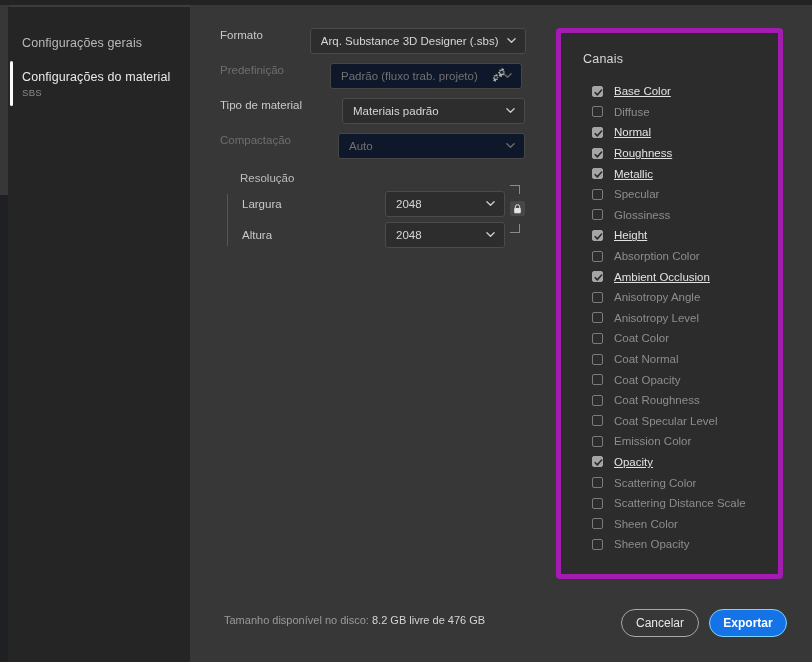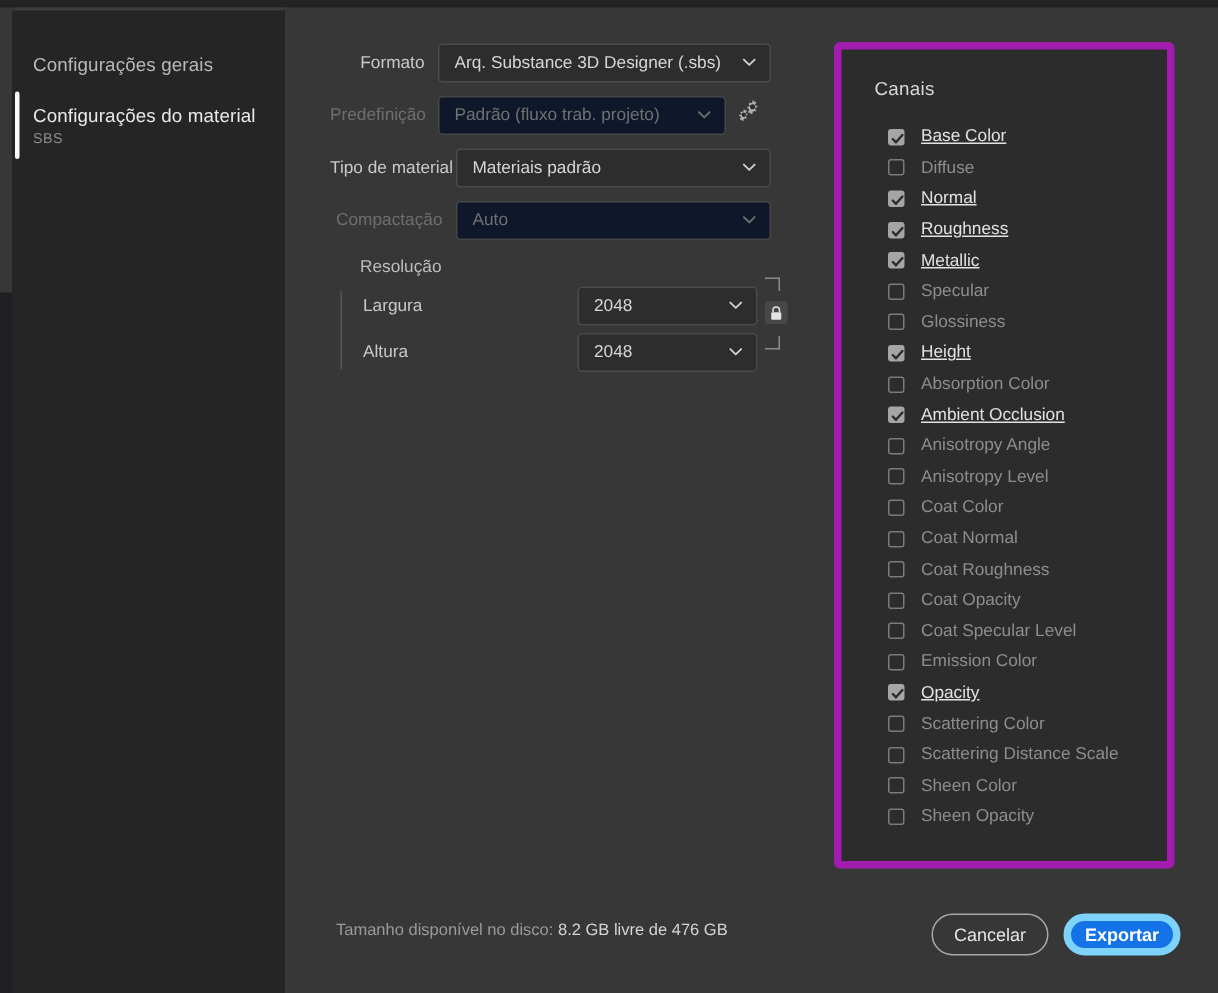--- a/index.html
+++ b/index.html
@@ -106,21 +106,22 @@
     left: 30px;
     top: 21px;
     width: 305px;
   }
 
   .field-row {
     position: relative;
     height: 28px;
     margin-bottom: 7px;
     display: flex;
-    align-items: center;
+    align-items: flex-start;
+    gap: 38px;
   }
   .field-label {
     font-size: 11.5px;
     color: #c9c9c9;
     text-align: right;
     padding-right: 9px;
     white-space: nowrap;
     line-height: 14px;
   }
   .field-label.disabled { color: #6e6e6e; }
@@ -324,21 +325,21 @@
     width: 78px;
     background: transparent;
     border: 1px solid #a9a9a9;
     color: #e6e6e6;
   }
   .btn-export {
     left: 519px;
     top: 602px;
     width: 78px;
     background: #1473e6;
-    border: 5px solid #7dd3fc;
+    border: 1px solid #7dd3fc;
     color: #ffffff;
     font-weight: bold;
   }
 </style>
 </head>
 <body>
 
 <div id="app">
 
   <div class="top-border"></div>
@@ -542,25 +543,25 @@
           <div class="channel-item">
             <span class="cbox"></span>
             <span class="channel-label">Coat Color</span>
           </div>
           <div class="channel-item">
             <span class="cbox"></span>
             <span class="channel-label">Coat Normal</span>
           </div>
           <div class="channel-item">
             <span class="cbox"></span>
+            <span class="channel-label">Coat Opacity</span>
+          </div>
+          <div class="channel-item">
+            <span class="cbox"></span>
             <span class="channel-label">Coat Roughness</span>
-          </div>
-          <div class="channel-item">
-            <span class="cbox"></span>
-            <span class="channel-label">Coat Opacity</span>
           </div>
           <div class="channel-item">
             <span class="cbox"></span>
             <span class="channel-label">Coat Specular Level</span>
           </div>
           <div class="channel-item">
             <span class="cbox"></span>
             <span class="channel-label">Emission Color</span>
           </div>
           <div class="channel-item checked">

